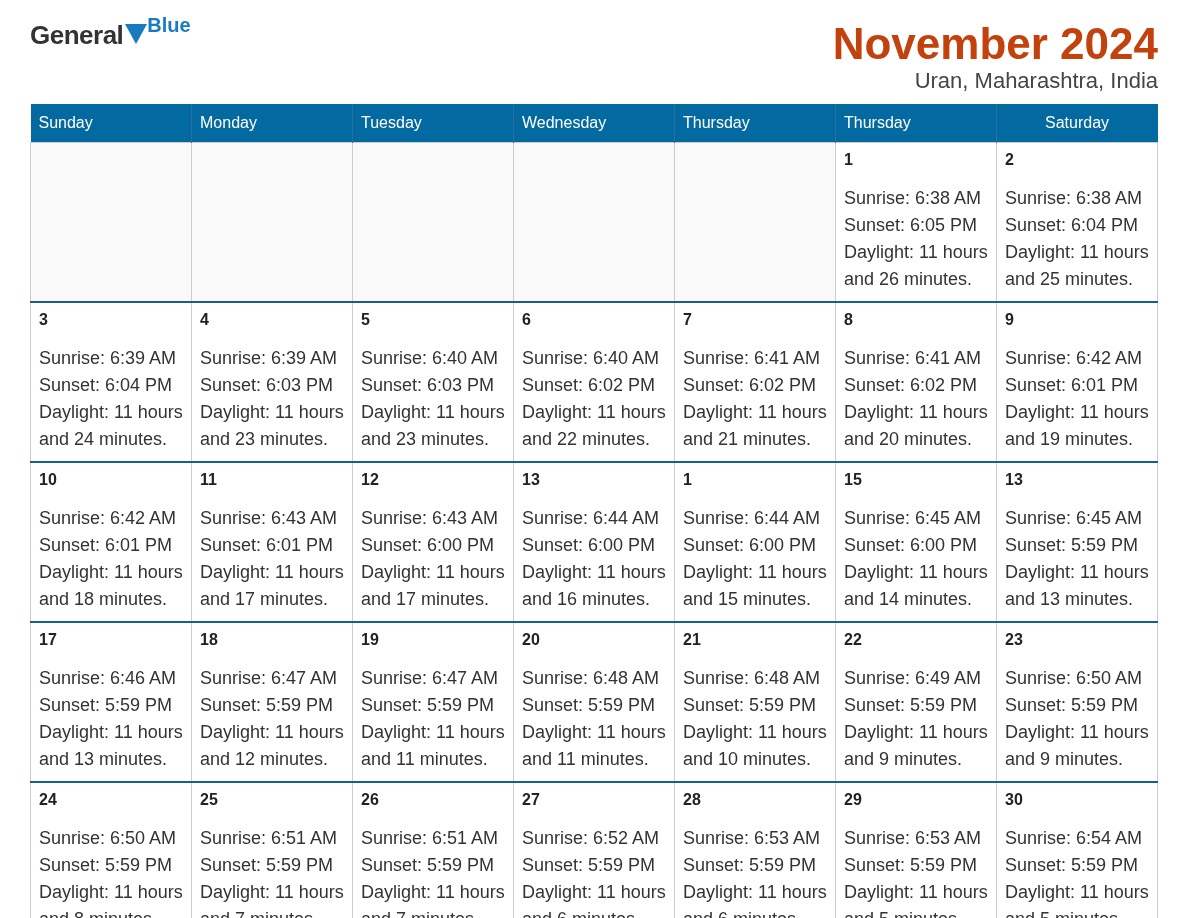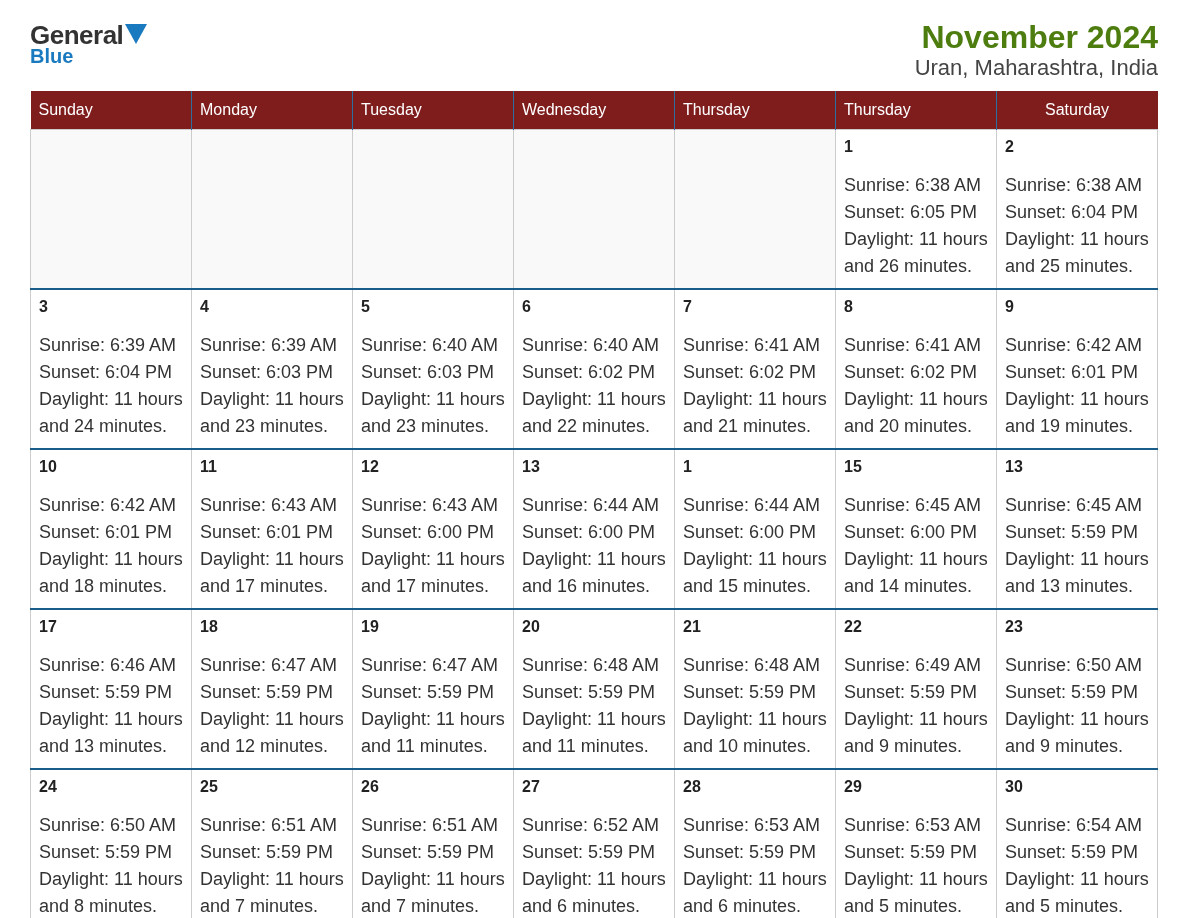--- a/index.html
+++ b/index.html
@@ -11,57 +11,57 @@
       min-height: 918px;
     }
     .header {
       display: flex;
       justify-content: space-between;
       align-items: flex-start;
       margin-bottom: 10px;
     }
     .logo {
       display: flex;
-      flex-direction: column;
+      flex-direction: row;
       align-items: flex-start;
     }
     .logo-general {
       font-size: 26px;
       font-weight: bold;
       color: #333;
       letter-spacing: -0.5px;
     }
     .logo-blue {
       font-size: 20px;
       font-weight: bold;
       color: #1a7abf;
       margin-top: -6px;
       text-align: right;
     }
     .title-block {
       text-align: right;
     }
     .month-title {
-      font-size: 32px;
-      font-weight: bold;
-      color: #4d7c0f;
+      font-size: 44px;
+      font-weight: bold;
+      color: #c2410c;
       line-height: 1.1;
     }
     .location-title {
       font-size: 22px;
       color: #444;
       margin-top: 0;
     }
     .calendar {
       width: 100%;
       border-collapse: collapse;
       margin-top: 10px;
     }
     .calendar thead tr {
-      background-color: #7f1d1d;
+      background-color: #0369a1;
     }
     .calendar thead th {
       color: #fff;
       font-size: 16px;
       font-weight: normal;
       padding: 10px 8px;
       text-align: left;
       border-right: 1px solid #2a6fa0;
     }
     .calendar thead th:last-child {

